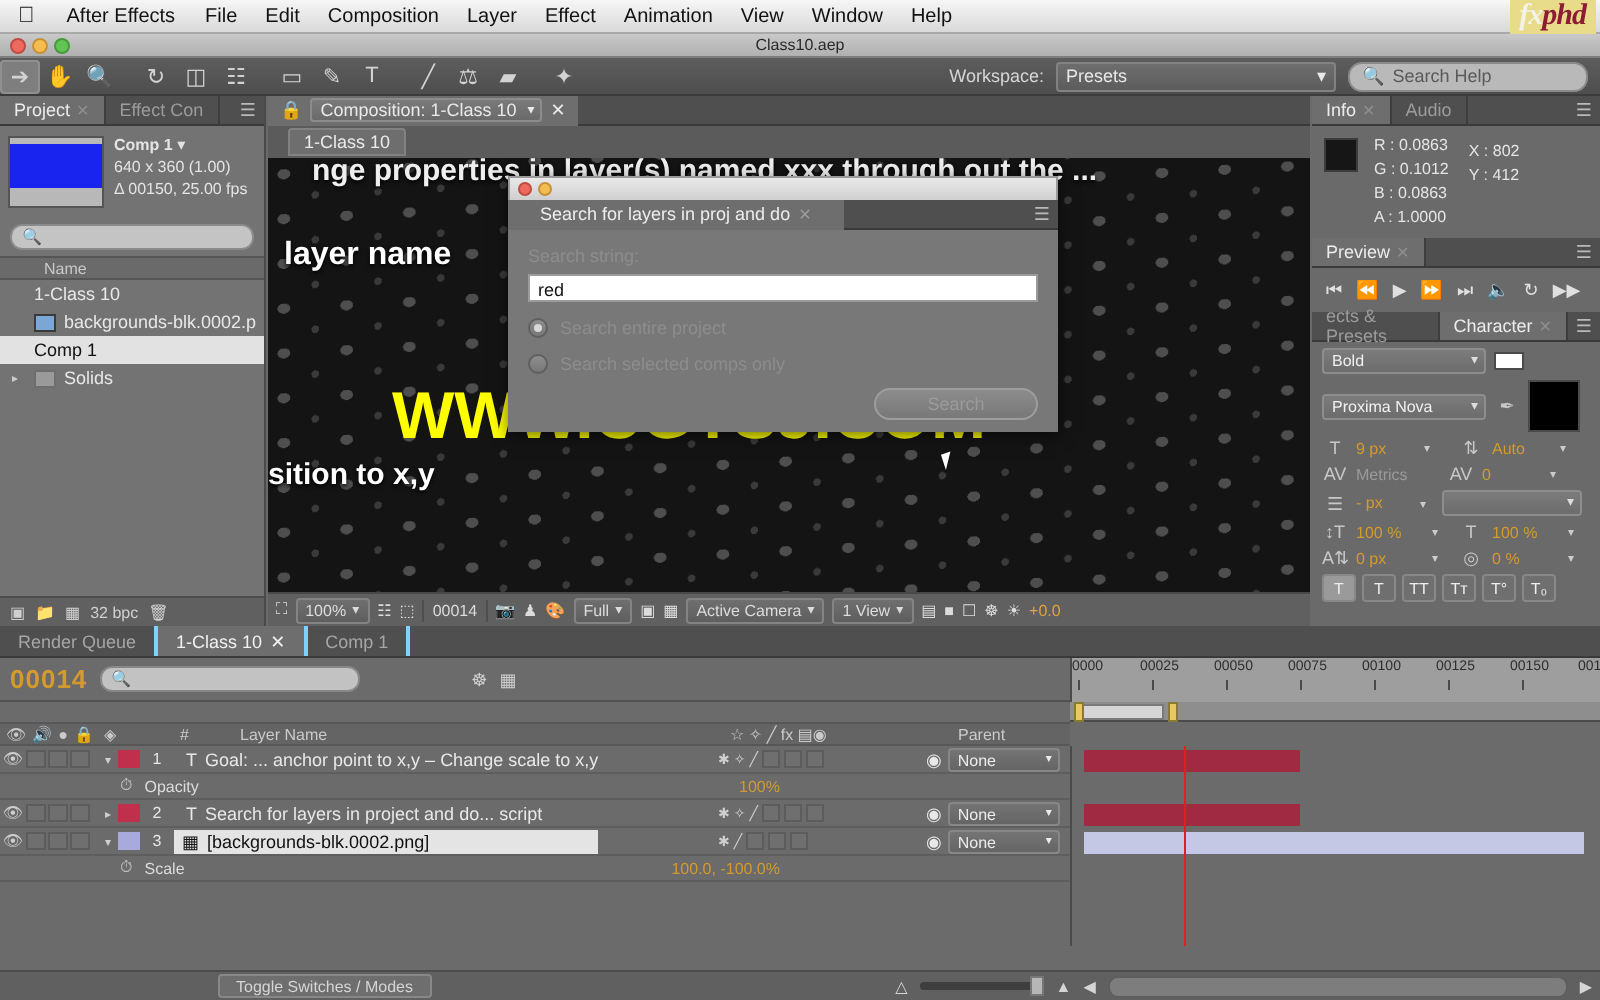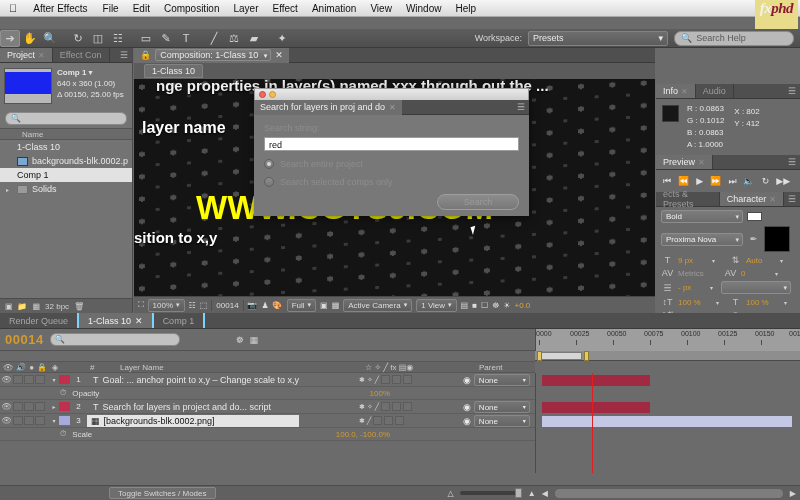--- a/index.html
+++ b/index.html
@@ -153,21 +153,21 @@
     height:17px; background:#606060; border-top:1px solid #484848;
     display:flex; align-items:center; gap:4px; padding:0 4px; font-size:8px; color:#dcdcdc;
   }
   .fbtn { background:linear-gradient(#6f6f6f,#5e5e5e); border:1px solid #848484; border-radius:2px;
      padding:1px 4px; height:13px; display:flex; align-items:center; gap:3px; }
   .fbtn .cv { font-size:7px; }
   .fsep { width:1px; height:11px; background:#4e4e4e; }
   .orange { color:#e0a43c; }
 
   
-  .rightcol { position:absolute; left:656px; top:48px; width:144px; height:265px; background:#6a6a6a;margin-top:36px; }
+  .rightcol { position:absolute; left:656px; top:48px; width:144px; height:265px; background:#6a6a6a; }
   .info-body { background:#6a6a6a; padding:4px 6px; display:flex; gap:8px; align-items:flex-start; }
   .swatch { width:17px; height:17px; background:#161616; border:1px solid #3c3c3c; margin-top:2px;}
   .info-vals { font-size:8px; line-height:1.5; color:#e6e6e6; }
   .info-xy { font-size:8px; line-height:1.5; color:#e6e6e6; margin-left:2px; margin-top:3px; }
   .prev-body { background:#6a6a6a; height:22px; display:flex; align-items:center; gap:7px; padding:0 7px; color:#e0e0e0; font-size:9px;}
   .char-body { background:#6a6a6a; padding:3px 5px; }
   .cline { display:flex; align-items:center; gap:4px; margin-bottom:3px; }
   .cfield {
     background:linear-gradient(#7c7c7c,#6c6c6c); border:1px solid #8d8d8d; border-radius:2px;
     height:13px; font-size:8px; color:#f0f0f0; padding:0 12px 0 4px; position:relative; line-height:12px;
@@ -251,21 +251,21 @@
 
   
   .modal { position:absolute; left:254px; top:88px; width:275px; height:128px;
      box-shadow:0 2px 8px rgba(0,0,0,0.55); }
   .modal-title { height:12px; background:linear-gradient(#e9e9e9,#cfcfcf); border:1px solid #9a9a9a;
      border-bottom:none; position:relative; }
   .modal-title .tl2 { position:absolute; left:4px; top:2px; display:flex; gap:3px;}
   .modal-title .tl2 i { width:7px; height:7px; border-radius:50%; display:block;}
   .modal-tabbar { height:15px; background:#4f4f4f; display:flex; align-items:center; border-bottom:1px solid #3a3a3a;}
   .modal-tab { background:#6e6e6e; height:15px; display:flex; align-items:center; gap:4px;
-     padding:0 6px; font-size:9px; color:#ededed; }
+     padding:0 16px; font-size:9px; color:#ededed; }
   .modal-body { height:101px; background:#787878; padding:8px 10px; position:relative; }
   .mlabel { font-size:9px; color:#8d8d8d; margin-bottom:4px; }
   .minput { height:14px; background:#fff; border:1px solid #9b9b9b; font-size:9px; color:#111;
      padding:1px 4px; line-height:12px; }
   .mradio { display:flex; align-items:center; gap:6px; margin-top:8px; font-size:9px; color:#8d8d8d; }
   .radio { width:10px; height:10px; border-radius:50%; background:linear-gradient(#8e8e8e,#767676);
      border:1px solid #5f5f5f; position:relative; }
   .radio.on:after { content:""; position:absolute; left:2px; top:2px; width:4px; height:4px;
      border-radius:50%; background:#d8d8d8; }
   .mbtn { position:absolute; right:10px; bottom:6px; width:82px; height:16px;
@@ -291,20 +291,28 @@
     <span class="mi">Layer</span>
     <span class="mi">Effect</span>
     <span class="mi">Animation</span>
     <span class="mi">View</span>
     <span class="mi">Window</span>
     <span class="mi">Help</span>
     <span class="spacer"></span>
     <span class="fxphd"><span class="fx">fx</span><span>phd</span></span>
   </div>
 
+  <div class="wintitle">
+    <span class="traffic">
+      <i class="t-red"></i>
+      <i class="t-yel"></i>
+      <i class="t-grn"></i>
+    </span>
+    <span>Class10.aep</span>
+  </div>
 
   <div class="toolbar">
     <span class="tool active">➔</span>
     <span class="tool">✋</span>
     <span class="tool">🔍</span>
     <span class="tsep"></span>
     <span class="tool">↻</span>
     <span class="tool">◫</span>
     <span class="tool">☷</span>
     <span class="tsep"></span>

